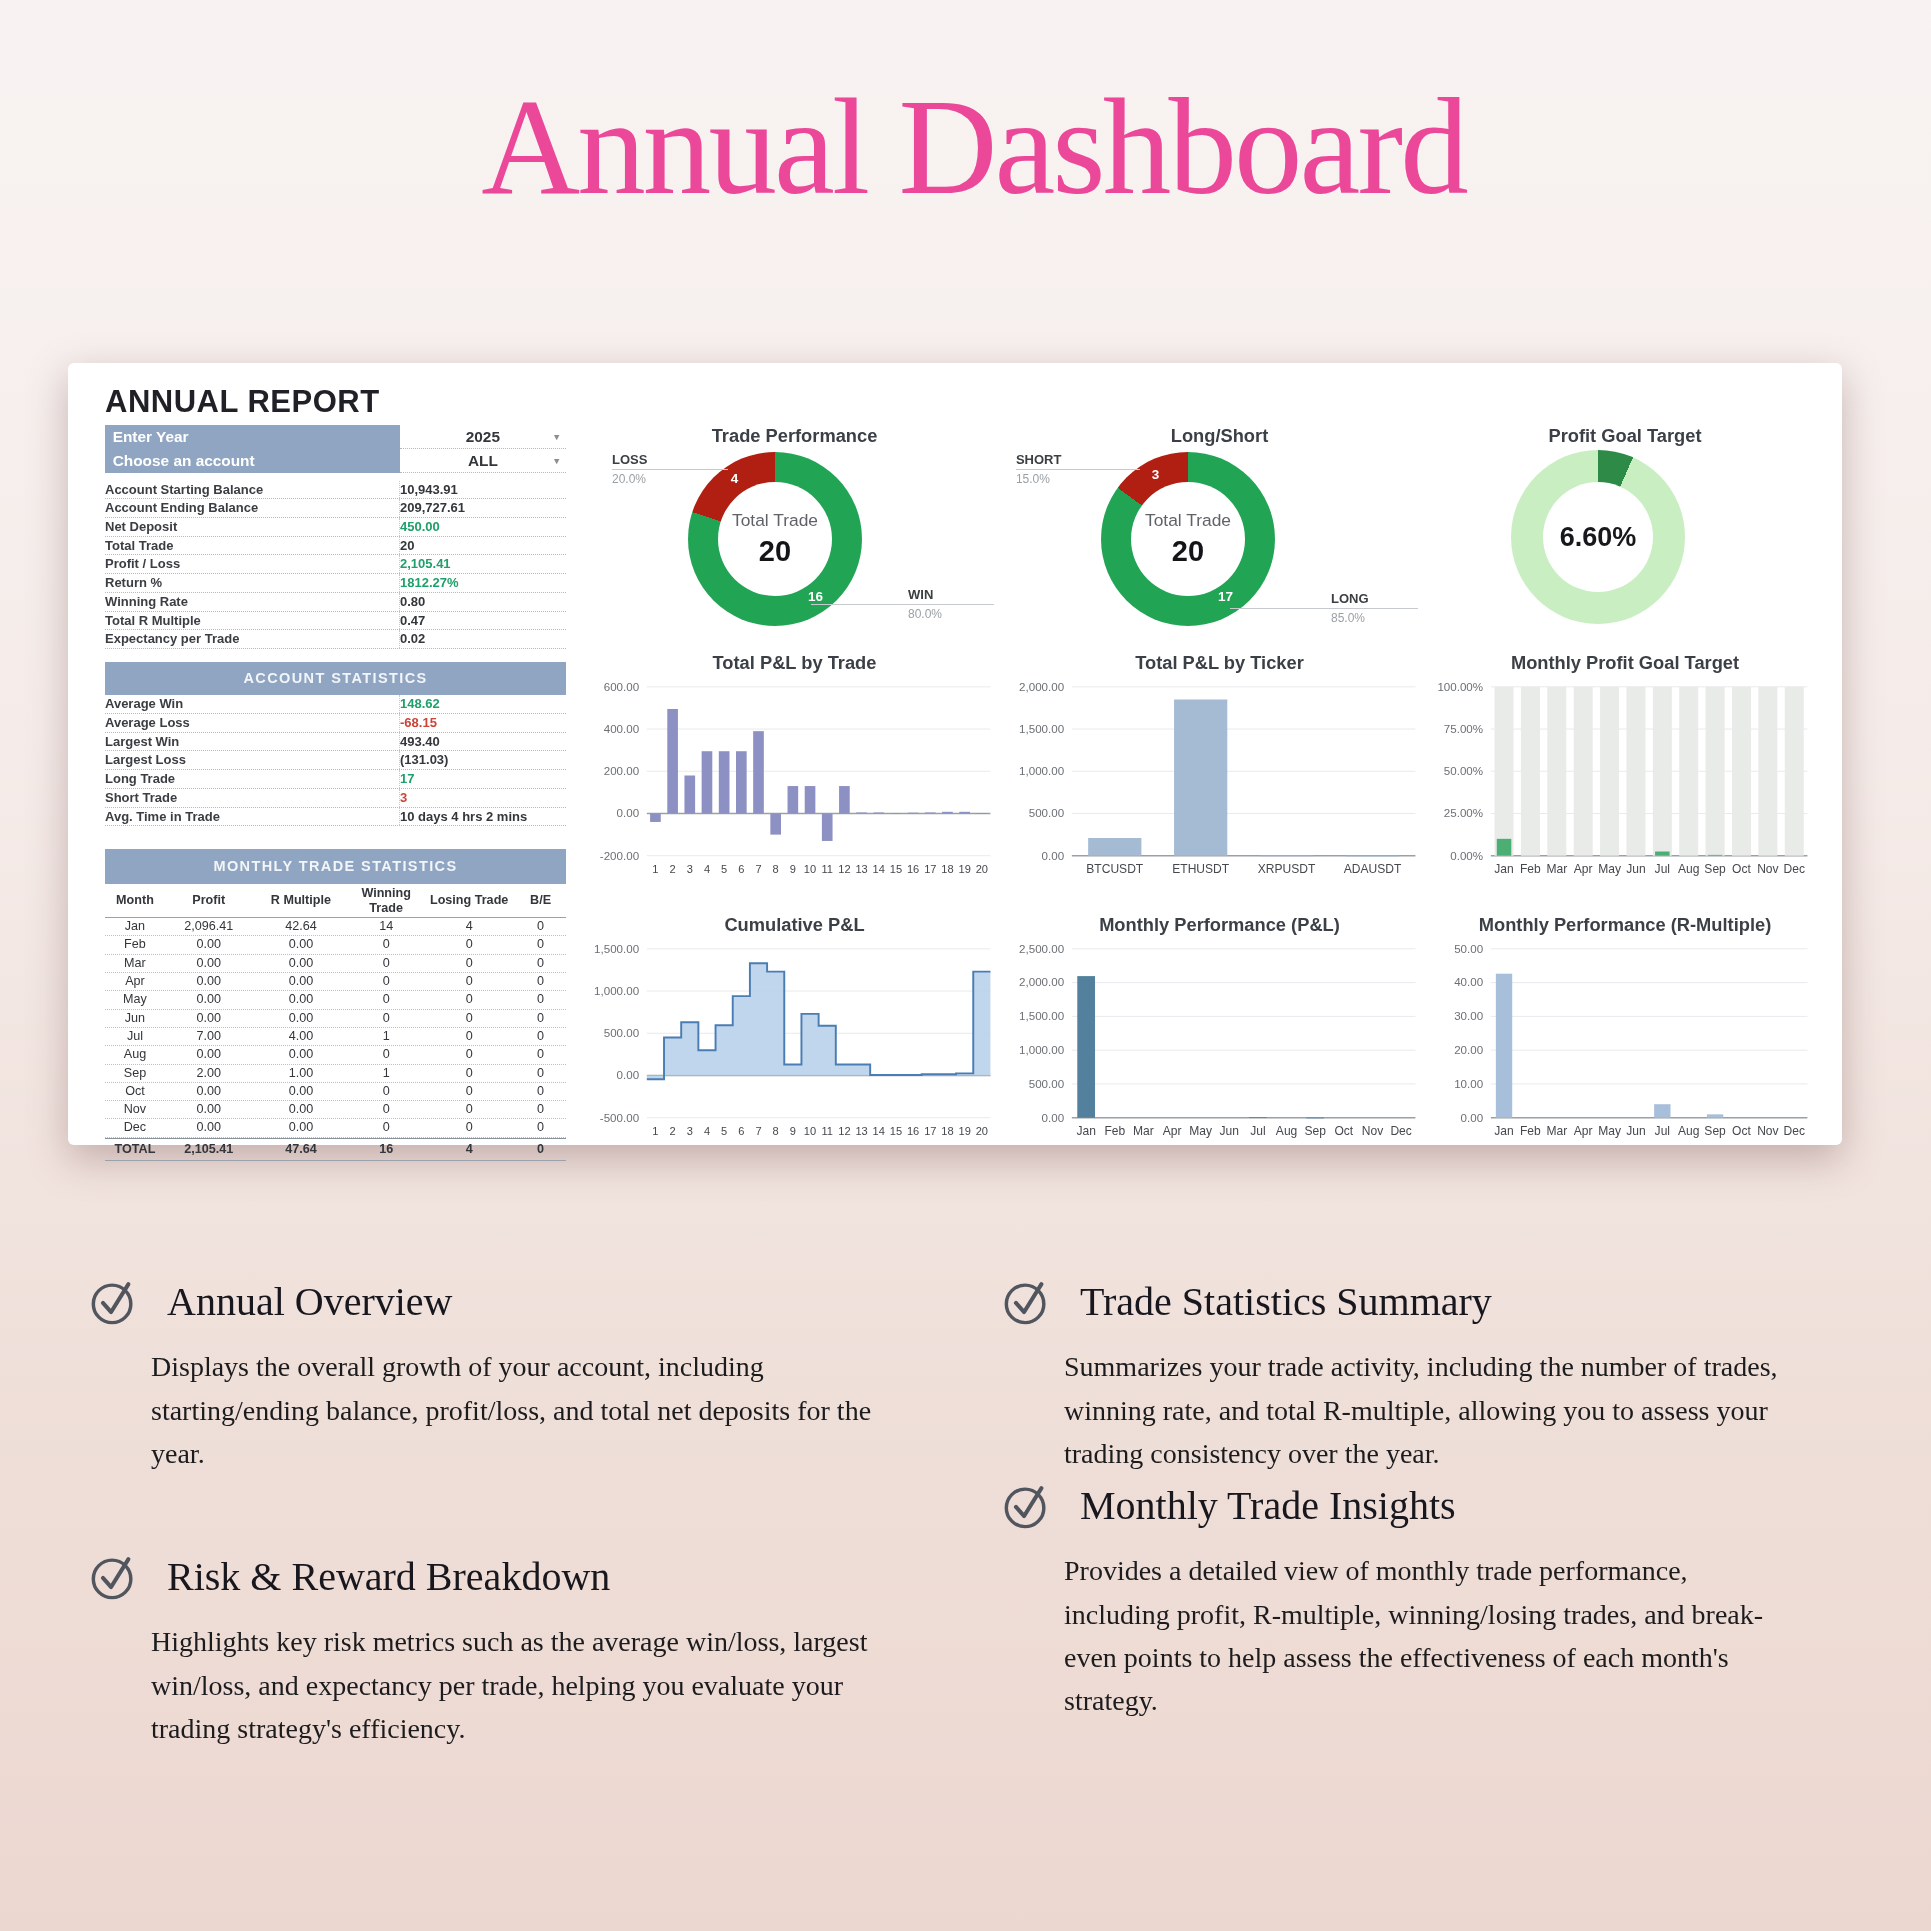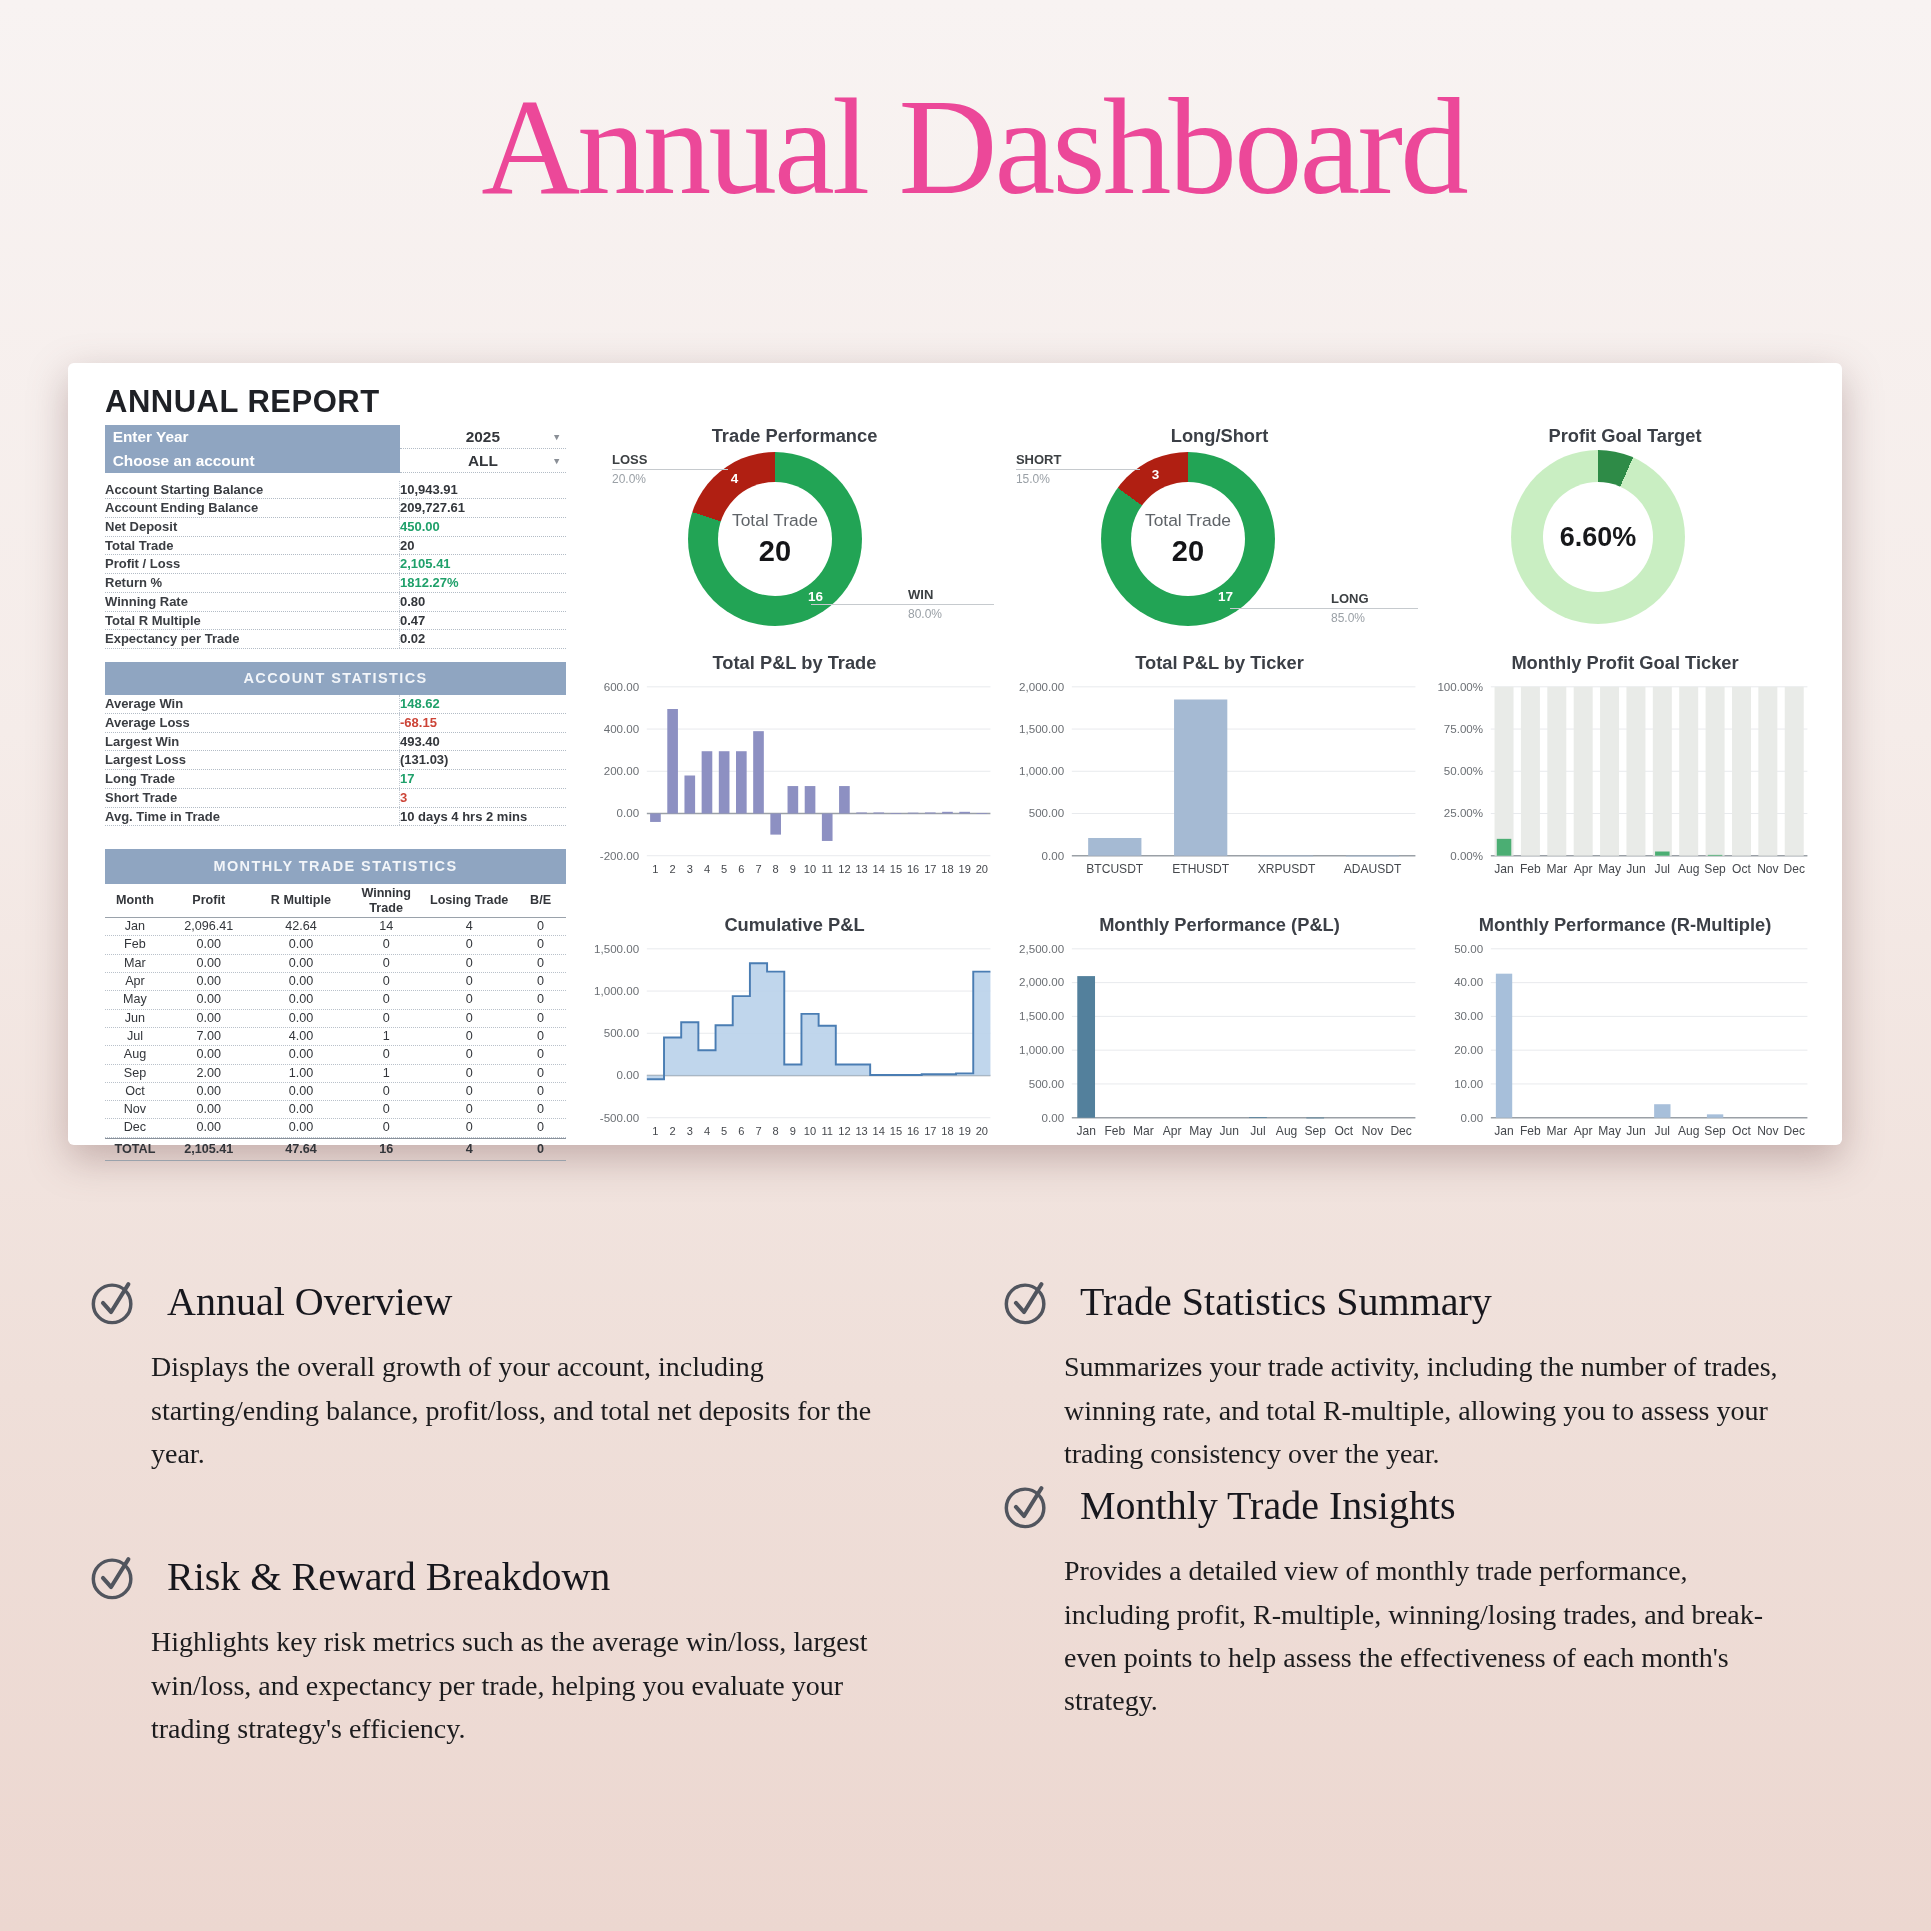--- a/index.html
+++ b/index.html
@@ -398,21 +398,21 @@
         <rect x="167.91" y="23.125" width="55.18" height="161.875" fill="#a5bad3"></rect>
         <rect x="256.91" y="184.825" width="55.18" height="0.8" fill="#a5bad3"></rect>
         <rect x="345.91" y="184.91250000000002" width="55.18" height="0.8" fill="#a5bad3"></rect>
         <text x="106.5" y="203" text-anchor="middle" fill="#45484d" font-size="12.5">BTCUSDT</text>
         <text x="195.5" y="203" text-anchor="middle" fill="#45484d" font-size="12.5">ETHUSDT</text>
         <text x="284.5" y="203" text-anchor="middle" fill="#45484d" font-size="12.5">XRPUSDT</text>
         <text x="373.5" y="203" text-anchor="middle" fill="#45484d" font-size="12.5">ADAUSDT</text>
       </svg>
   </div>
   <div class="cbox c-r2 c-c3">
-    <div class="ctitle">Monthly Profit Goal Ticker</div>
+    <div class="ctitle">Monthly Profit Goal Target</div>
     <svg class="cplot" width="388" height="204" viewBox="0 0 402 211">
         <line x1="62" x2="390" y1="185" y2="185" stroke="#9aa0a6" stroke-width="1.4"></line>
         <text x="54" y="189" text-anchor="end" fill="#6b6f74" font-size="12">0.00%</text>
         <line x1="62" x2="390" y1="141.25" y2="141.25" stroke="#e7e9ec" stroke-width="1"></line>
         <text x="54" y="145.25" text-anchor="end" fill="#6b6f74" font-size="12">25.00%</text>
         <line x1="62" x2="390" y1="97.5" y2="97.5" stroke="#e7e9ec" stroke-width="1"></line>
         <text x="54" y="101.5" text-anchor="end" fill="#6b6f74" font-size="12">50.00%</text>
         <line x1="62" x2="390" y1="53.75" y2="53.75" stroke="#e7e9ec" stroke-width="1"></line>
         <text x="54" y="57.75" text-anchor="end" fill="#6b6f74" font-size="12">75.00%</text>
         <line x1="62" x2="390" y1="10" y2="10" stroke="#e7e9ec" stroke-width="1"></line>

